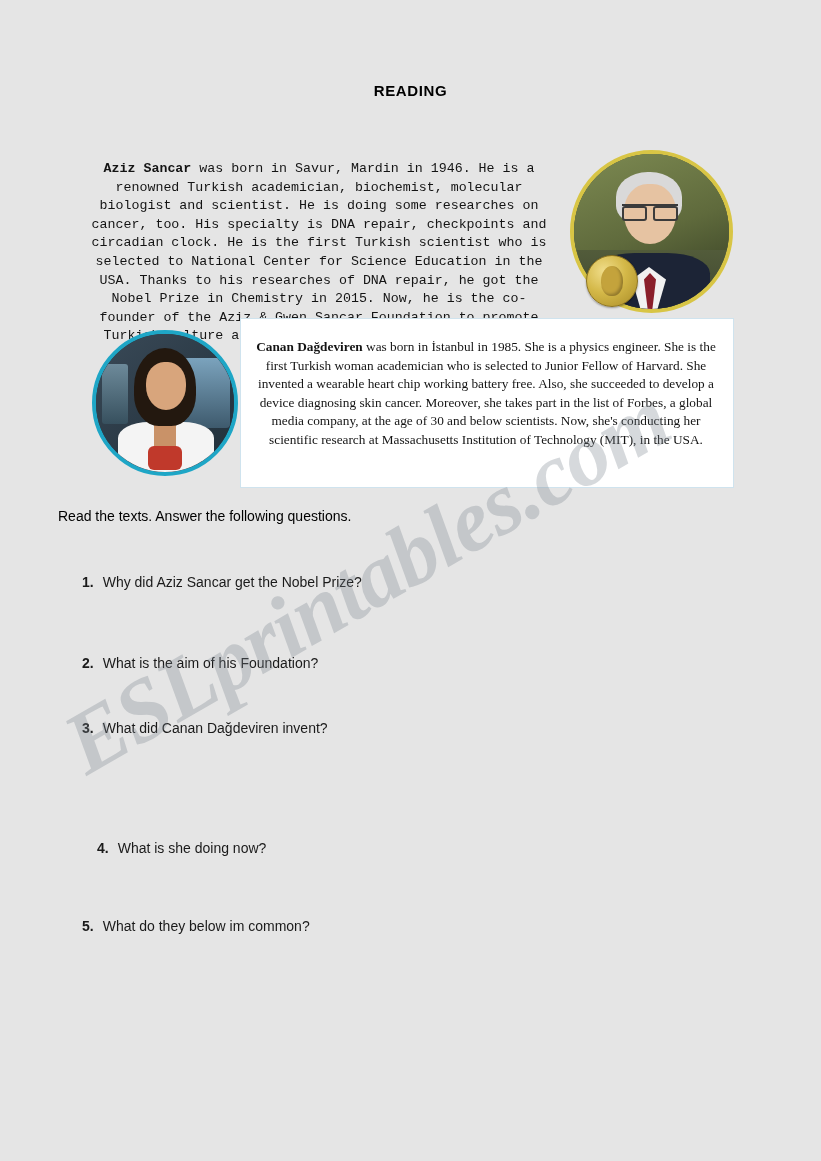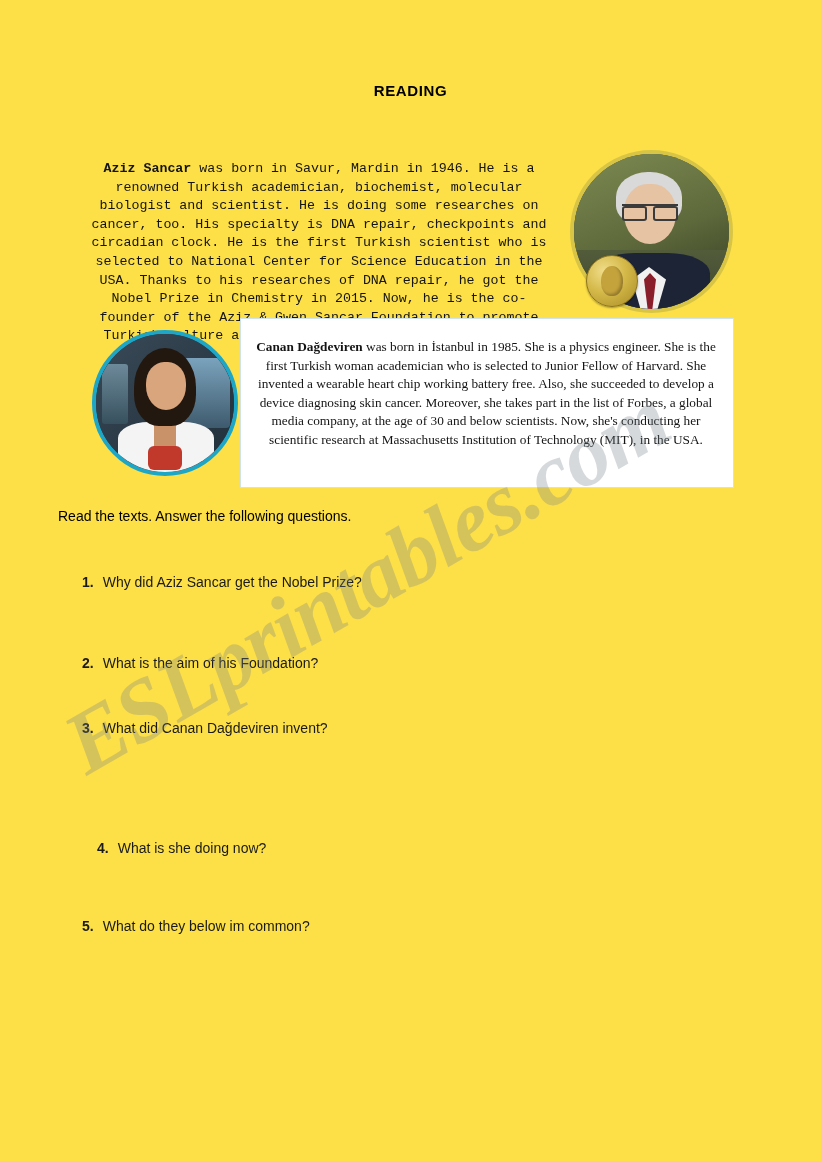--- a/index.html
+++ b/index.html
@@ -12,21 +12,21 @@
     height: 1161px;
     position: relative;
     overflow: hidden;
     font-family: "Liberation Sans", sans-serif;
     color: #000000;
   }
 
   .page {
     position: absolute;
     inset: 0;
-    background: #fde047;
+    background: #e5e5e5;
   }
 
   
   .title {
     position: absolute;
     top: 82px;
     left: 0;
     width: 821px;
     text-align: center;
     font-family: "Liberation Sans", sans-serif;

